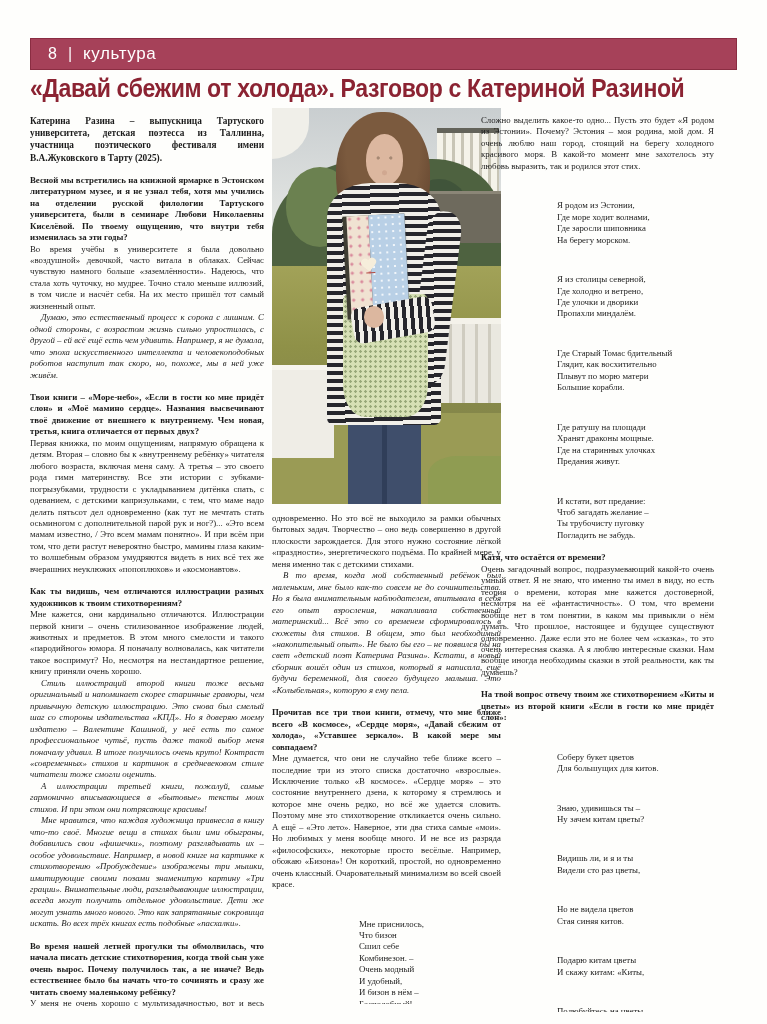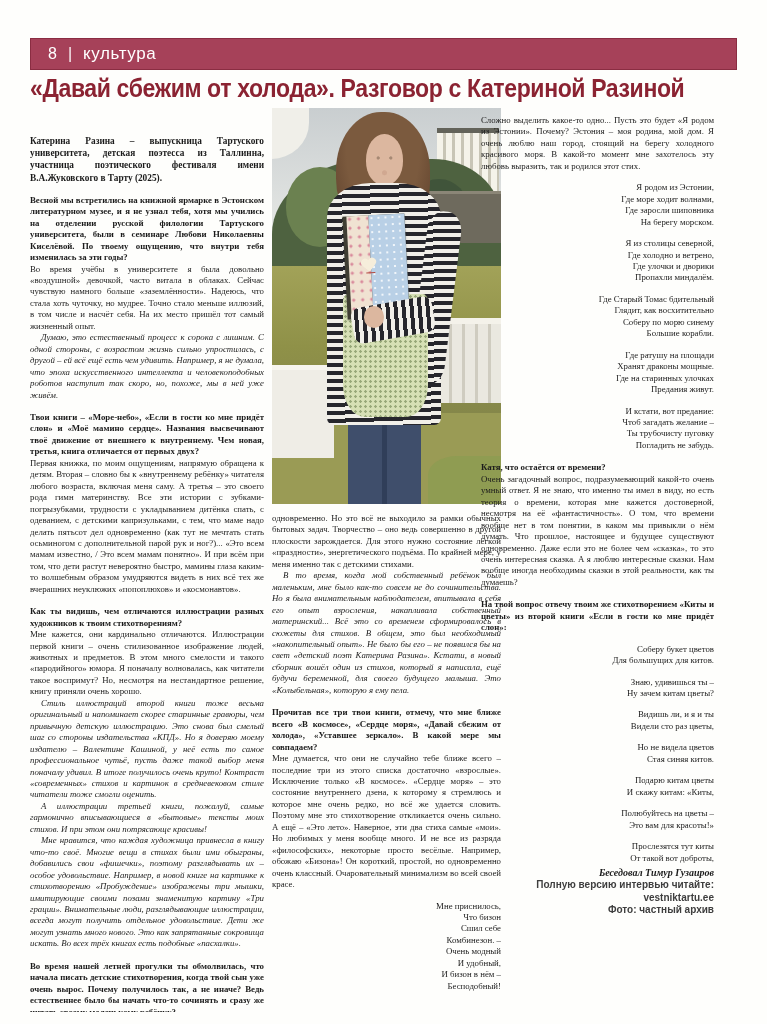--- a/index.html
+++ b/index.html
@@ -16,25 +16,25 @@
             font-family:"Liberation Sans",sans-serif;font-weight:700;font-size:24px;
             color:#8b2332;letter-spacing:-.4px;transform:scale(.96,1.1);transform-origin:0 0;
             white-space:nowrap;}
   
   .col{position:absolute;top:115px;font-size:8.8px;line-height:11.45px;text-align:justify;
        overflow:hidden;height:897px;}
   .col1{left:30px;width:234px;}
   .col2{left:272px;top:108px;width:229px;height:896px;}
   .col3{left:481px;width:233px;}
   .col p{margin:0;}
-  p.lead{font-weight:700;font-size:9.3px;line-height:12.2px;margin-bottom:10px;margin-top:20px;}
+  p.lead{font-weight:700;font-size:9.3px;line-height:12.2px;margin-bottom:10px;}
   p.q{font-weight:700;margin-top:11px;}
   p.ind{text-indent:11px;font-style:italic;}
   .poem{margin:0;}
-  .stanza{white-space:pre-line;text-align:right;margin:10px 0 0 76px;}
+  .stanza{white-space:pre-line;text-align:left;margin:28px 0 0 76px;}
   .col2 .stanza{margin-left:87px;}
   .credits{margin-top:3px;text-align:right;}
   .cr-name{font-style:italic;font-weight:700;font-size:10px;line-height:12px;}
   .cr-sans{font-family:"Liberation Sans",sans-serif;font-weight:700;font-size:10px;
            line-height:12.5px;color:#3e3e3e;}
   
   .photo{position:relative;width:229px;height:396px;margin-bottom:9px;overflow:hidden;
          background:linear-gradient(#ccd1d1,#e9ebe8 34%,#9a9b55 46%);}
   .photo *{position:absolute;}
   .ph-sky{left:0;top:0;width:100%;height:40%;background:linear-gradient(#c9ced0,#edeeea);}
@@ -171,21 +171,21 @@
       <div class="stanza">Я родом из Эстонии,
 Где море ходит волнами,
 Где заросли шиповника
 На берегу морском.</div>
       <div class="stanza">Я из столицы северной,
 Где холодно и ветрено,
 Где улочки и дворики
 Пропахли миндалём.</div>
       <div class="stanza">Где Старый Томас бдительный
 Глядит, как восхитительно
-Соберу по морю синему
+Плывут по морю матери
 Большие корабли.</div>
       <div class="stanza">Где ратушу на площади
 Хранят драконы мощные.
 Где на старинных улочках
 Предания живут.</div>
       <div class="stanza">И кстати, вот предание:
 Чтоб загадать желание –
 Ты трубочисту пуговку
 Погладить не забудь.</div>
     </div>

